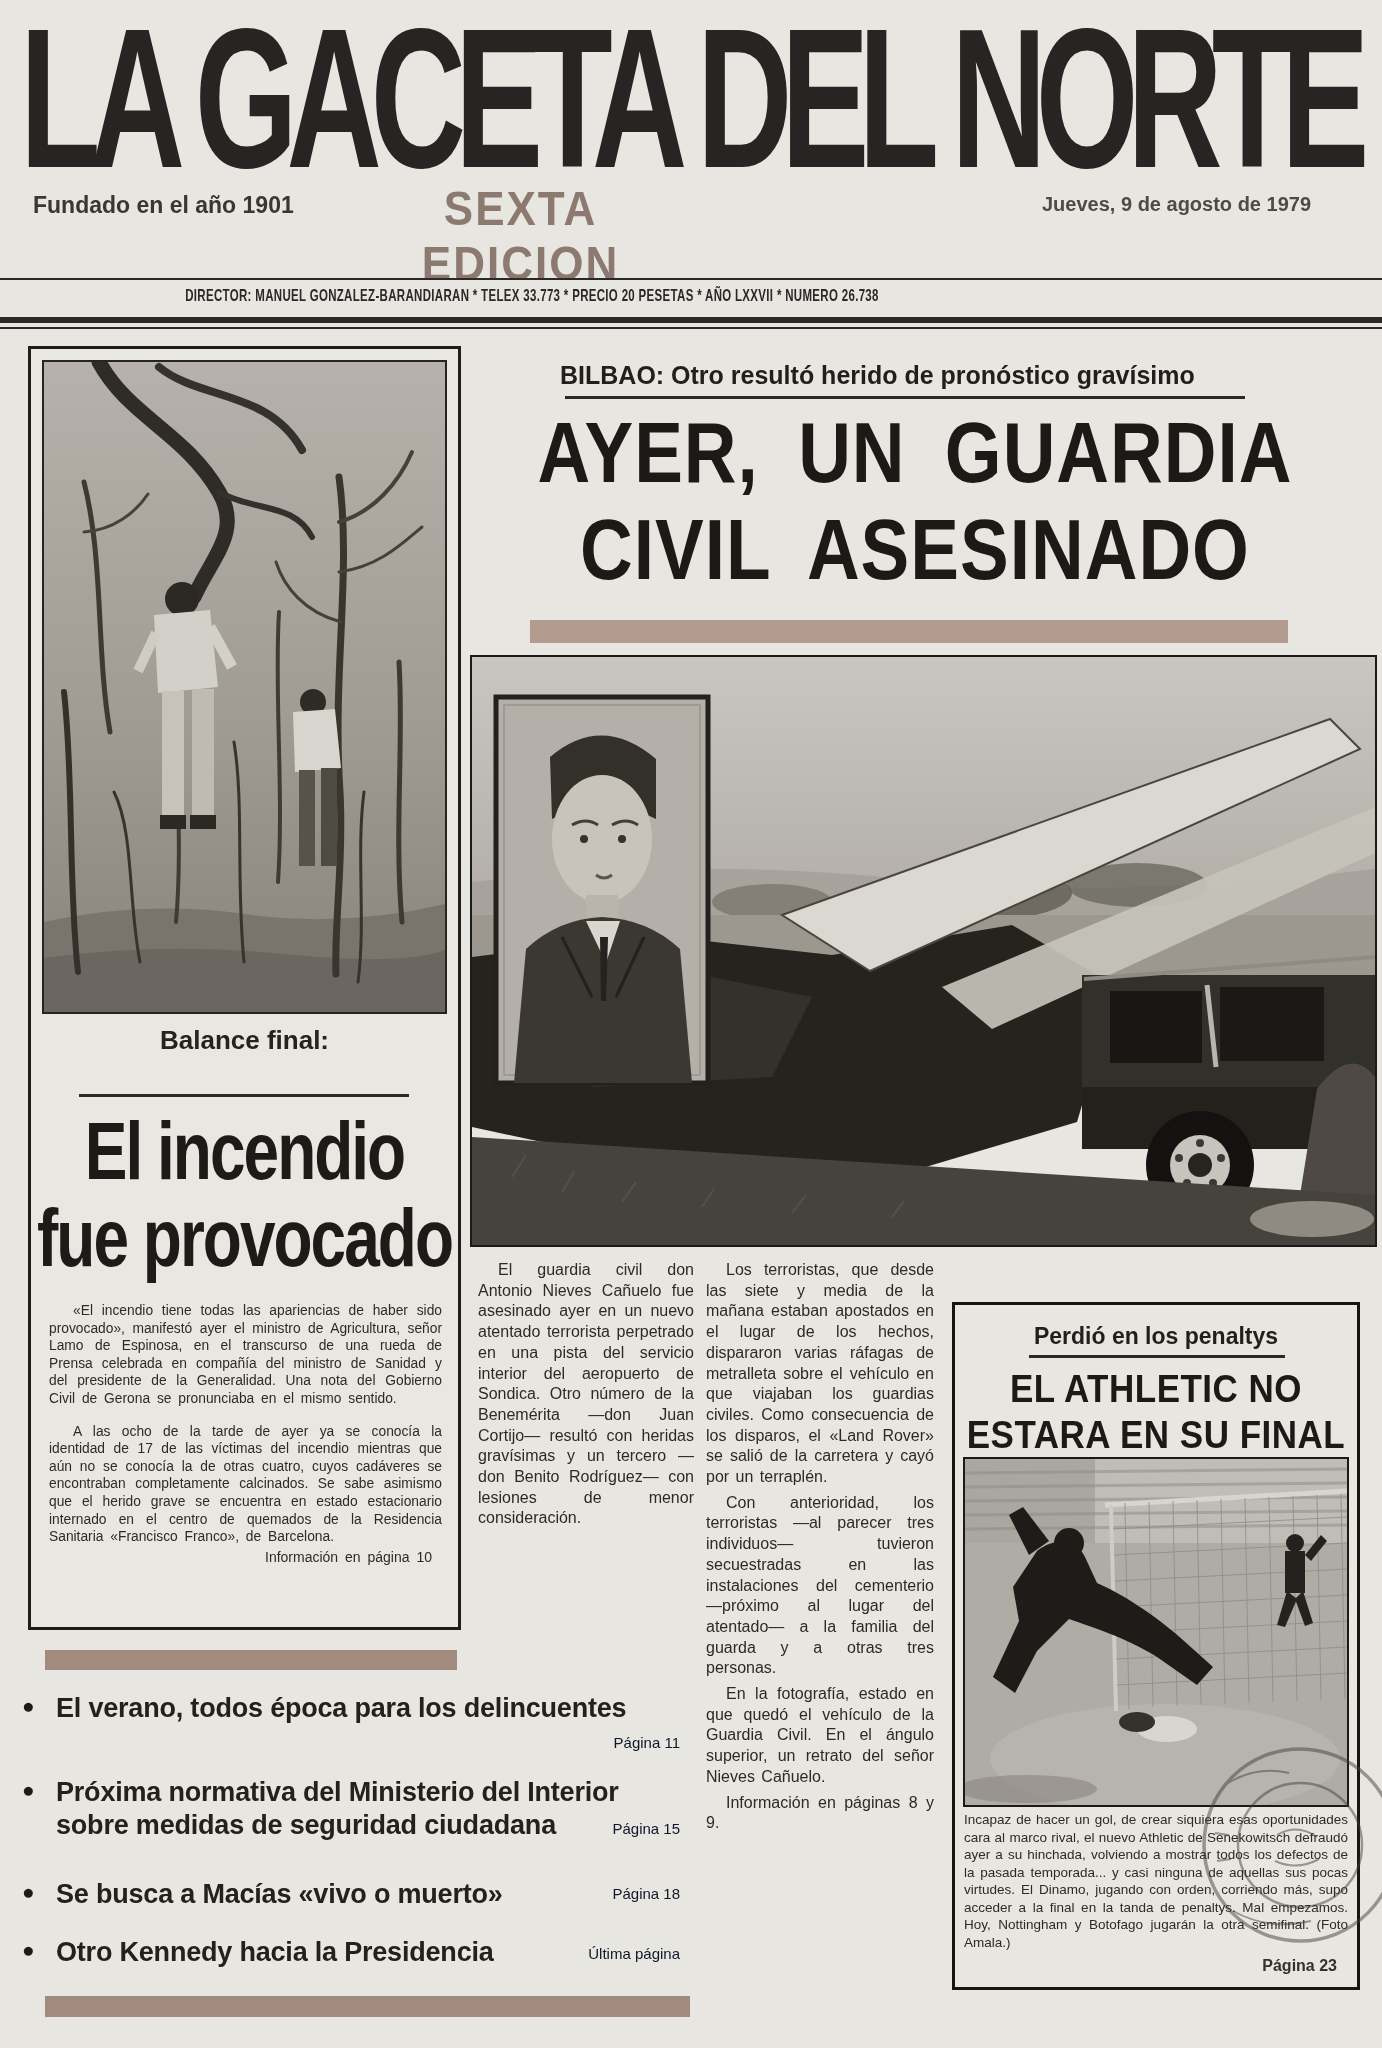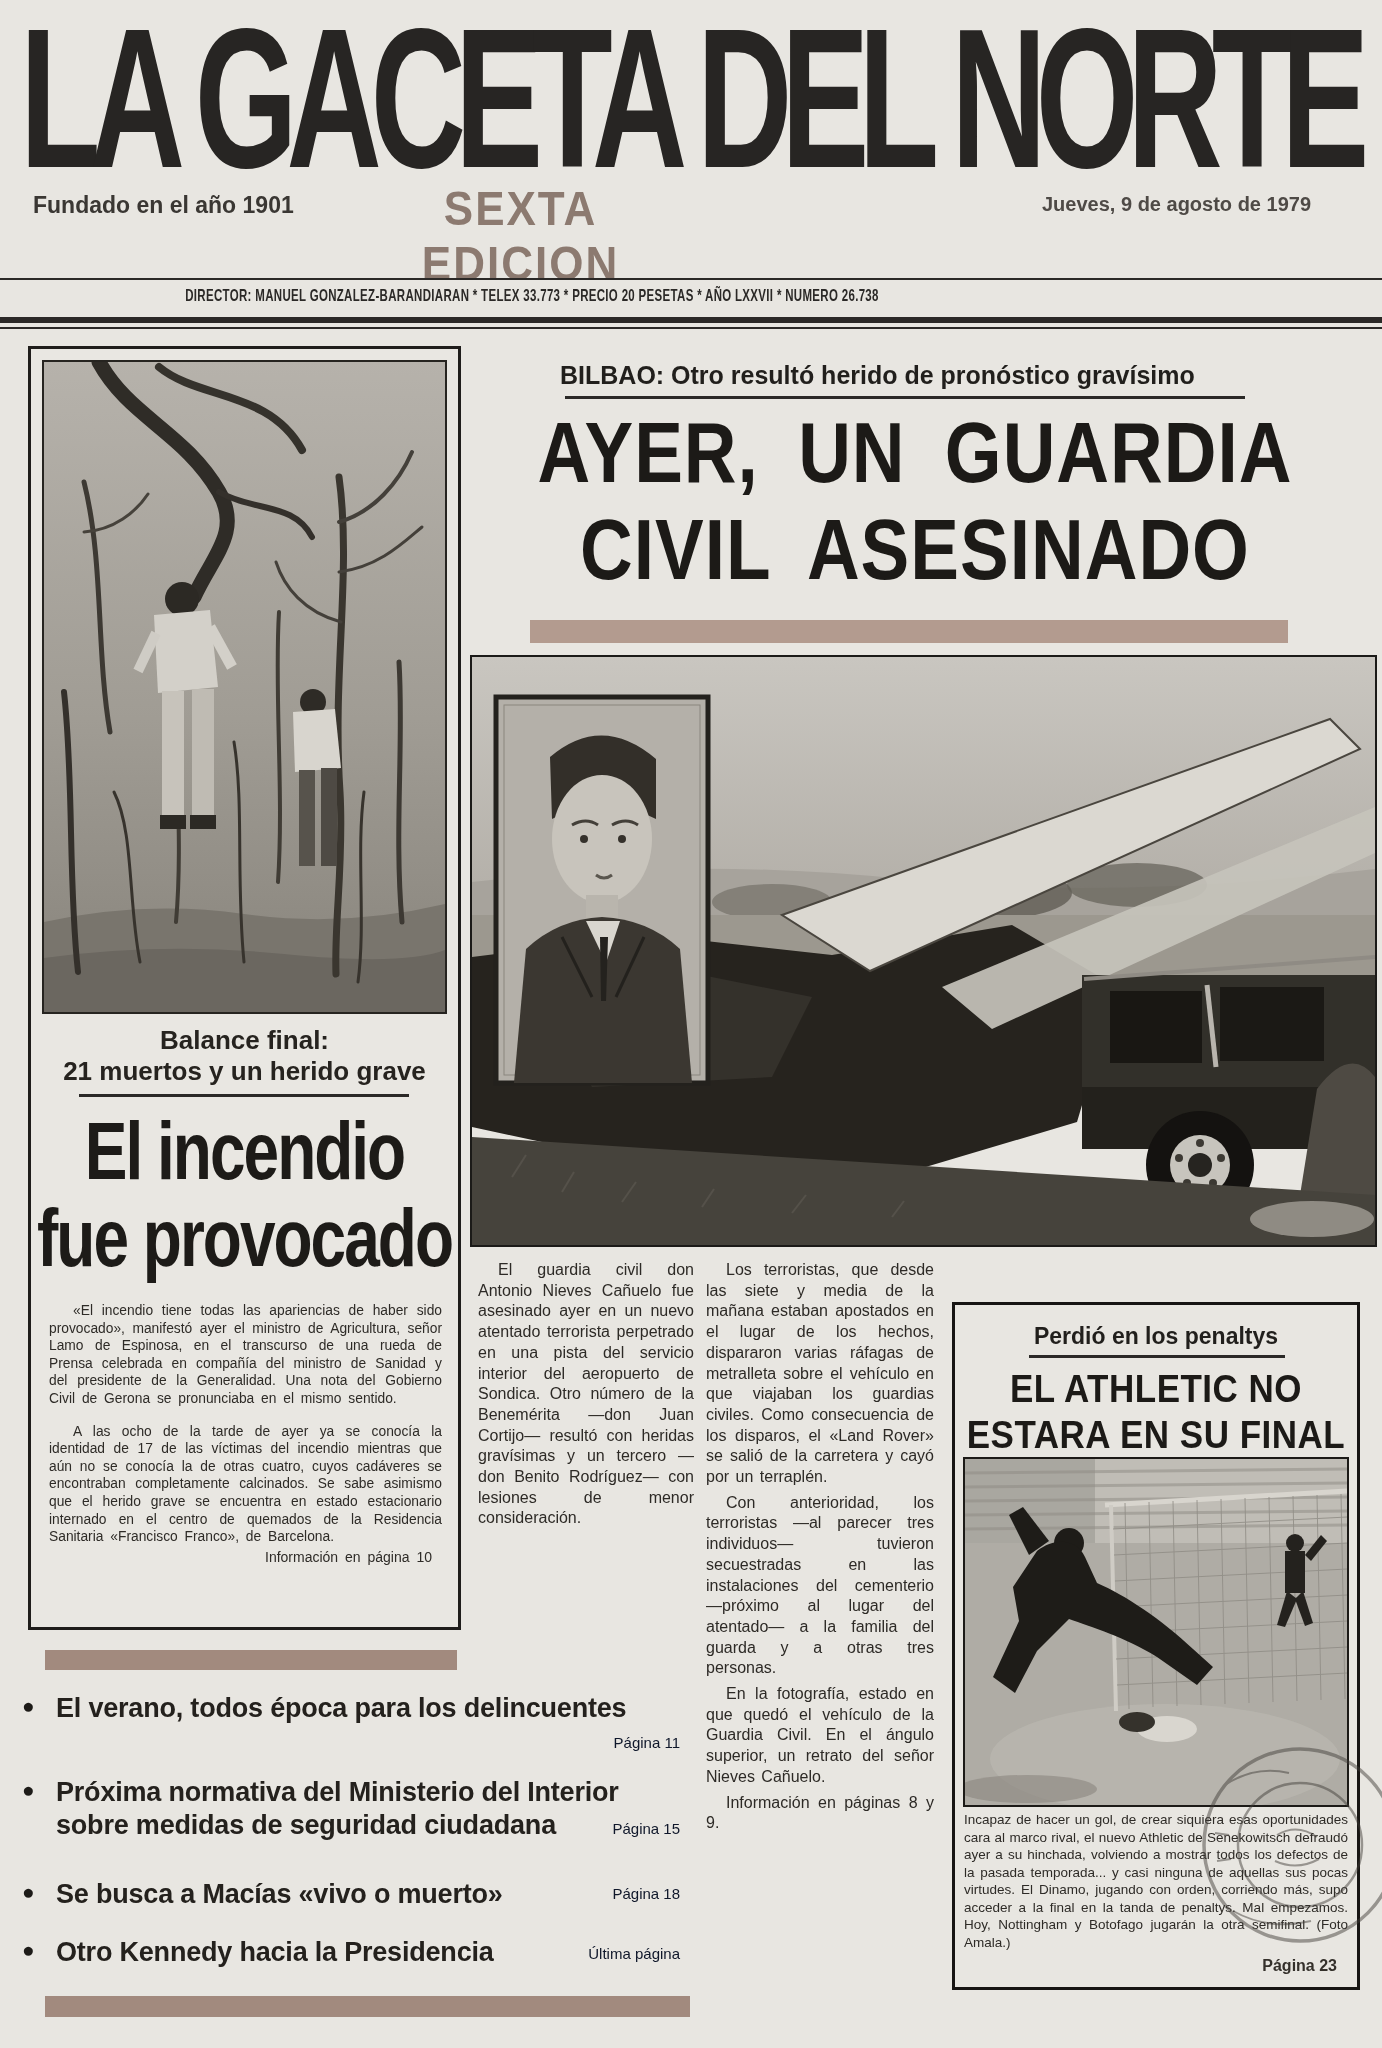--- a/index.html
+++ b/index.html
@@ -145,21 +145,20 @@
       </g>
       <g transform="translate(253,330)">
         <circle cx="16" cy="10" r="13" fill="#2e2b26"></circle>
         <path d="M-4,20 L38,17 L44,76 L-2,80 Z" fill="#d8d5ce"></path>
         <rect x="2" y="78" width="16" height="96" fill="#57534c"></rect>
         <rect x="24" y="76" width="16" height="98" fill="#4e4a44"></rect>
       </g>
     </svg>
     <div class="abs fire-kicker">
       <div>Balance final:</div>
-      <div>21 muertos y un herido grave</div>
     </div>
     <div class="abs rule fire-kicker-rule"></div>
     <div class="abs fire-headline">
       <div>El incendio</div>
       <div>fue provocado</div>
     </div>
     <div class="abs fire-body">
       <p>«El incendio tiene todas las apariencias de haber sido provocado», manifestó ayer el ministro de Agricultura, señor Lamo de Espinosa, en el transcurso de una rueda de Prensa celebrada en compañía del ministro de Sanidad y del presidente de la Generalidad. Una nota del Gobierno Civil de Gerona se pronunciaba en el mismo sentido.</p>
       <p>A las ocho de la tarde de ayer ya se conocía la identidad de 17 de las víctimas del incendio mientras que aún no se conocía la de otras cuatro, cuyos cadáveres se encontraban completamente calcinados. Se sabe asimismo que el herido grave se encuentra en estado estacionario internado en el centro de quemados de la Residencia Sanitaria «Francisco Franco», de Barcelona.</p>
       <div class="fire-pageref">Información en página 10</div>

